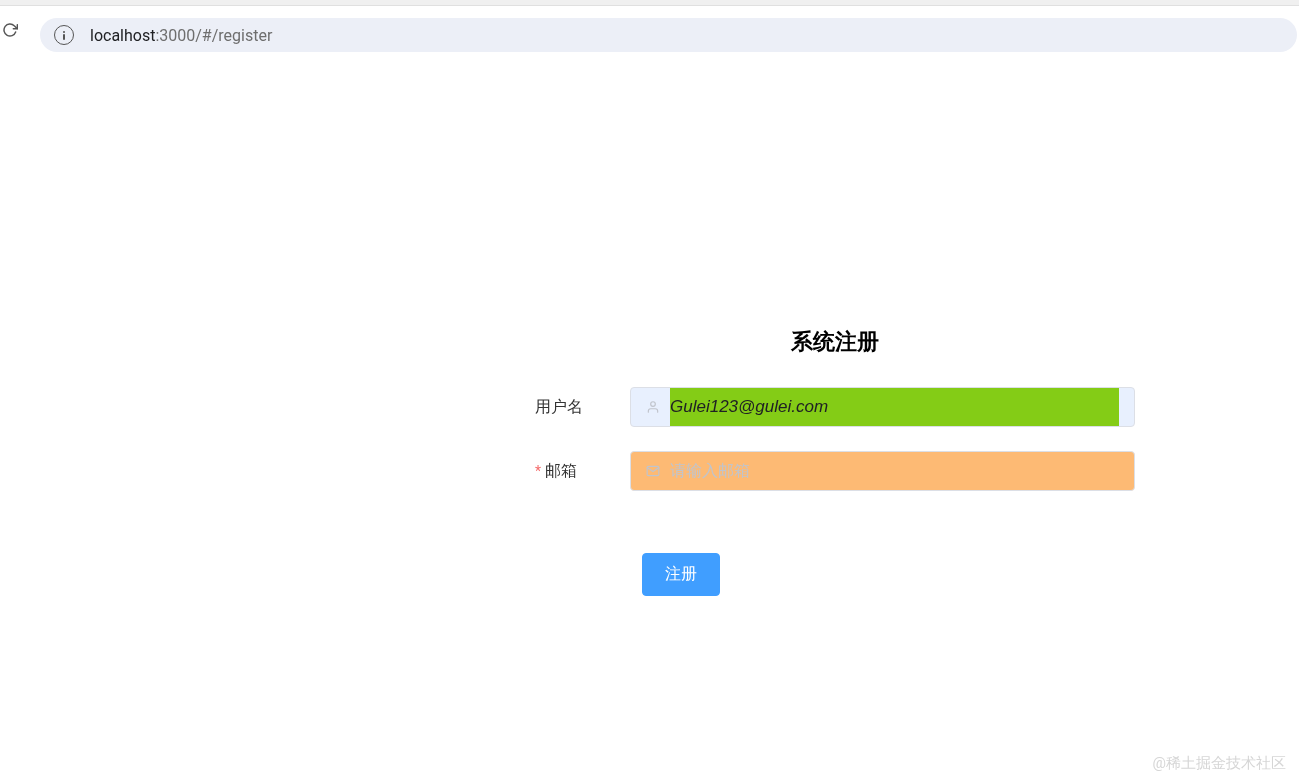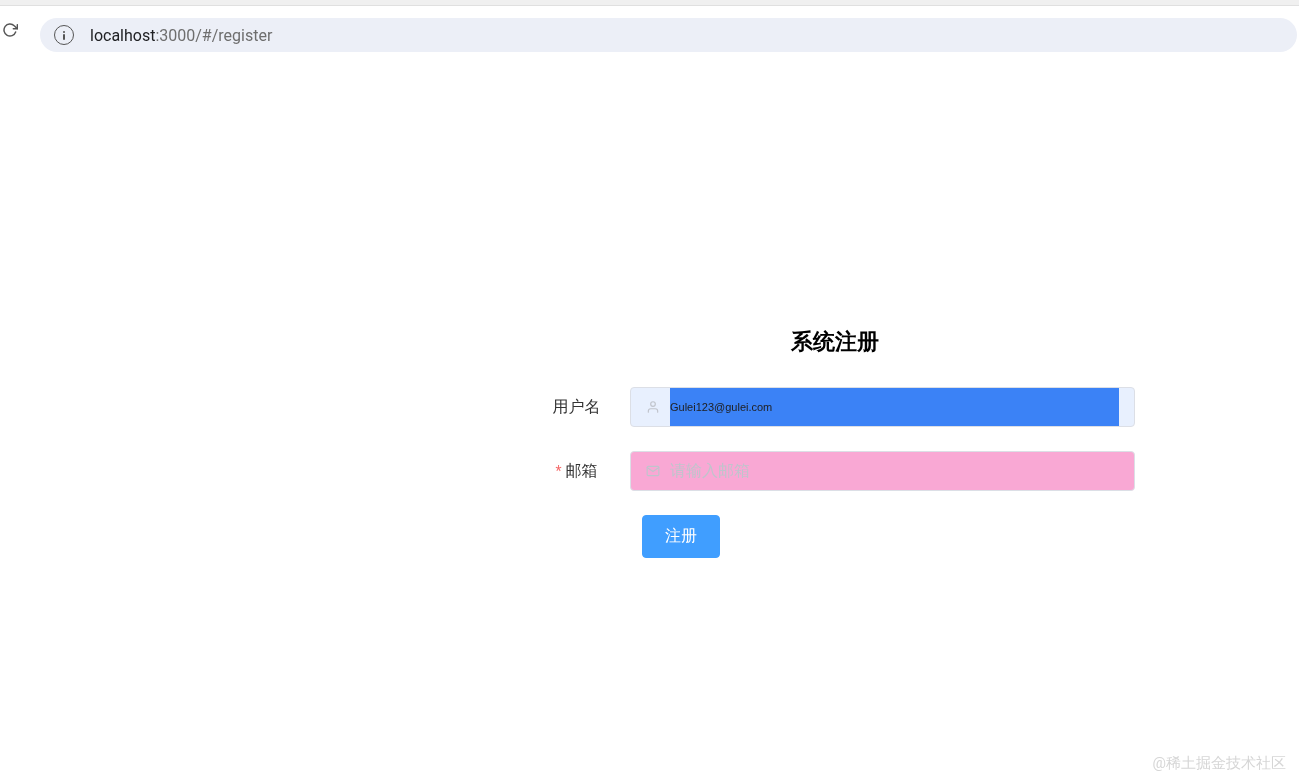--- a/index.html
+++ b/index.html
@@ -116,40 +116,40 @@
       color: #000;
       margin-bottom: 30px;
     }
     .form-row {
       display: flex;
       align-items: center;
       margin-bottom: 24px;
     }
     .form-label {
       width: 95px;
-      text-align: center;
+      text-align: left;
       padding-right: 12px;
       font-size: 16px;
       color: #333;
       flex-shrink: 0;
     }
     .required-mark {
       color: #f56c6c;
       margin-right: 4px;
       font-size: 14px;
     }
     .input-wrapper {
       flex: 1;
       height: 40px;
       border: 1px solid #dcdfe6;
       border-radius: 4px;
       display: flex;
       align-items: center;
       padding: 0 15px;
-      background: #f9a8d4;
+      background: #fdba74;
     }
     .input-wrapper.autofill {
       background: #e8f0fe;
     }
     .input-icon {
       width: 14px;
       height: 14px;
       color: #c0c4cc;
       margin-right: 10px;
       flex-shrink: 0;
@@ -166,36 +166,38 @@
       font-size: 16px;
       color: #303133;
       background: transparent;
       height: 100%;
     }
     .input-field::placeholder {
       color: #c0c4cc;
     }
     .input-wrapper.autofill .input-field {
       color: #202124;
-      font-size: 11px;
-      background: #3b82f6;
+      font-size: 17px;
+      background: #84cc16;
+      font-style: italic;
     }
     .submit-row {
       display: flex;
       margin-top: 0;
     }
     .submit-btn {
       margin-left: 107px;
       padding: 10px 22px;
       background: #409eff;
       color: #fff;
       border: 1px solid #409eff;
       border-radius: 4px;
       font-size: 16px;
       cursor: pointer;
+      margin-top: 38px;
     }
     .watermark {
       position: absolute;
       bottom: 8px;
       right: 13px;
       font-size: 15px;
       color: #d6d6d6;
     }
   </style>
 </head>

